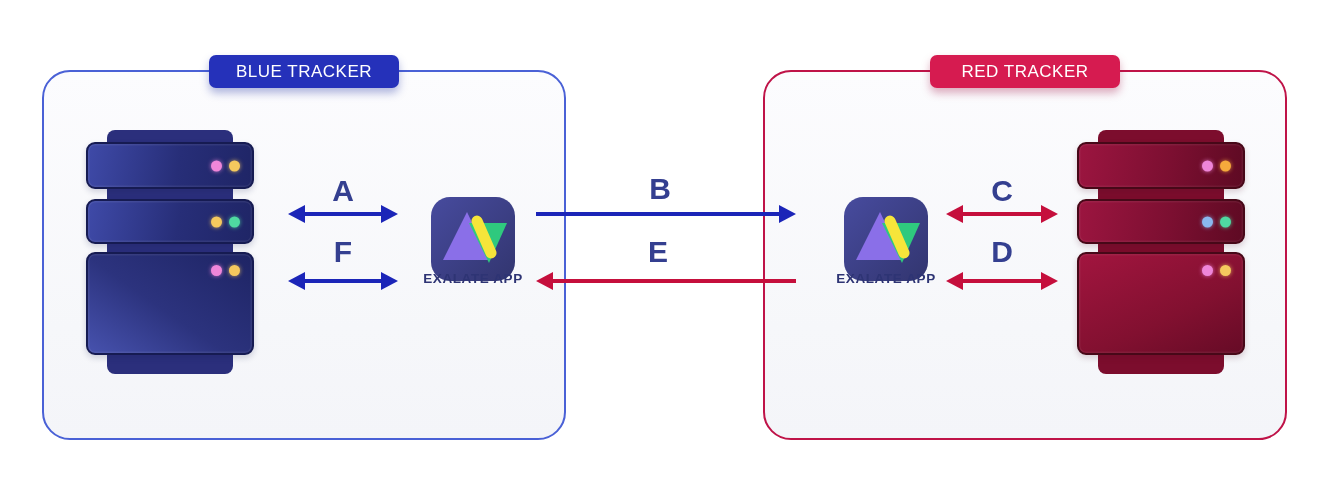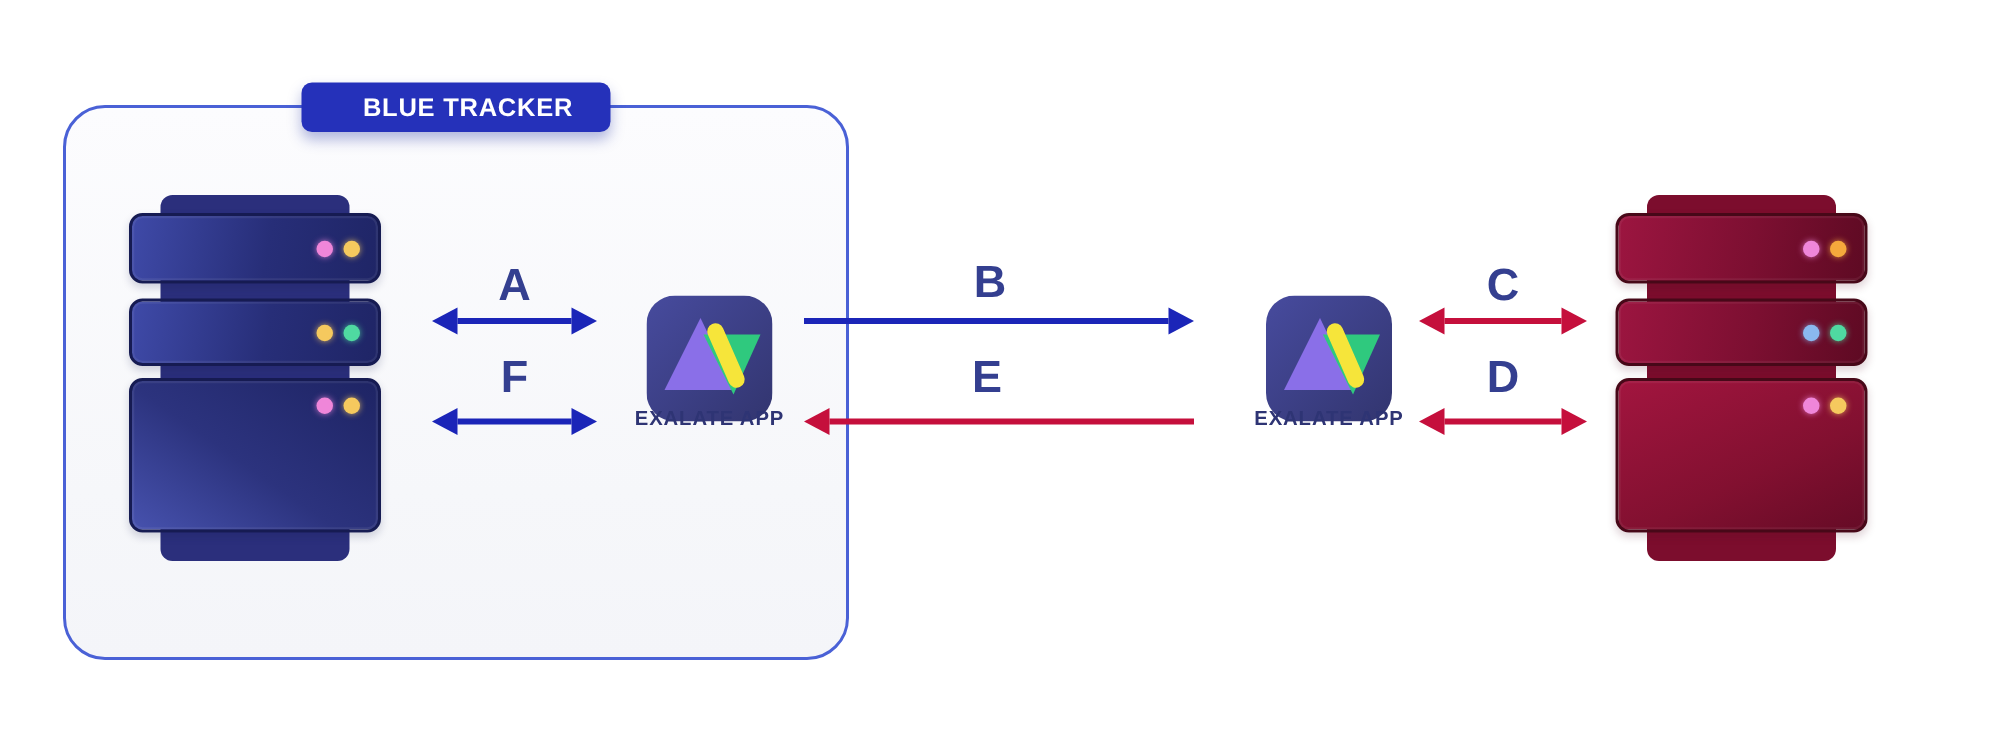--- a/index.html
+++ b/index.html
@@ -6,21 +6,21 @@
   body{font-family:"Liberation Sans","DejaVu Sans",sans-serif;}
   .canvas{position:relative;width:1328px;height:495px;background:#ffffff;overflow:hidden;}
 
   
   .tracker-box{position:absolute;top:70px;width:524px;height:370px;border-radius:28px;
     background:linear-gradient(180deg,#fcfcfe 0%,#f6f7fa 70%,#f4f5f9 100%);box-sizing:border-box;}
   .tracker-box.blue{left:42px;border:2.5px solid var(--blue-border,#4a61d6);}
   .tracker-box.red{left:763px;border:2.5px solid var(--red-border,#bf1348);}
   .tracker-label{position:absolute;top:-17px;left:50%;transform:translateX(-50%);
     width:190px;height:33px;line-height:33px;text-align:center;border-radius:7px;
-    color:#ffffff;font-size:17px;font-weight:bold;letter-spacing:.5px;padding-left:16px;}
+    color:#ffffff;font-size:17px;font-weight:normal;letter-spacing:.5px;}
   .tracker-label.blue{background:var(--blue-accent,#2531ba);box-shadow:0 5px 9px rgba(32,48,160,.35);}
   .tracker-label.red{background:var(--red-accent,#d61b50);box-shadow:0 5px 9px rgba(160,20,70,.35);}
 
   
   .server{position:absolute;top:128px;width:168px;height:250px;}
   .server .back{position:absolute;left:21px;top:2px;width:126px;height:244px;border-radius:8px;}
   .server.blue .back{background:#2b2f7c;}
   .server.red .back{background:#7c0d2d;}
   .bar{position:absolute;left:0;width:168px;border-radius:9px;box-sizing:border-box;}
   .bar.b1{top:14px;height:47px;}
@@ -61,20 +61,23 @@
 </style>
 </head>
 <body>
 
 <div class="canvas">
 
   <div class="tracker-box blue">
     <div class="tracker-label blue">BLUE TRACKER</div>
   </div>
 
+  <div class="tracker-box red">
+    <div class="tracker-label red">RED TRACKER</div>
+  </div>
 
   <div class="server blue" style="left:86px">
     <div class="back"></div>
     <div class="bar b1">
       <span class="dots">
           <span class="dot pink"></span>
           <span class="dot gold"></span>
         </span>
     </div>
     <div class="bar b2">

